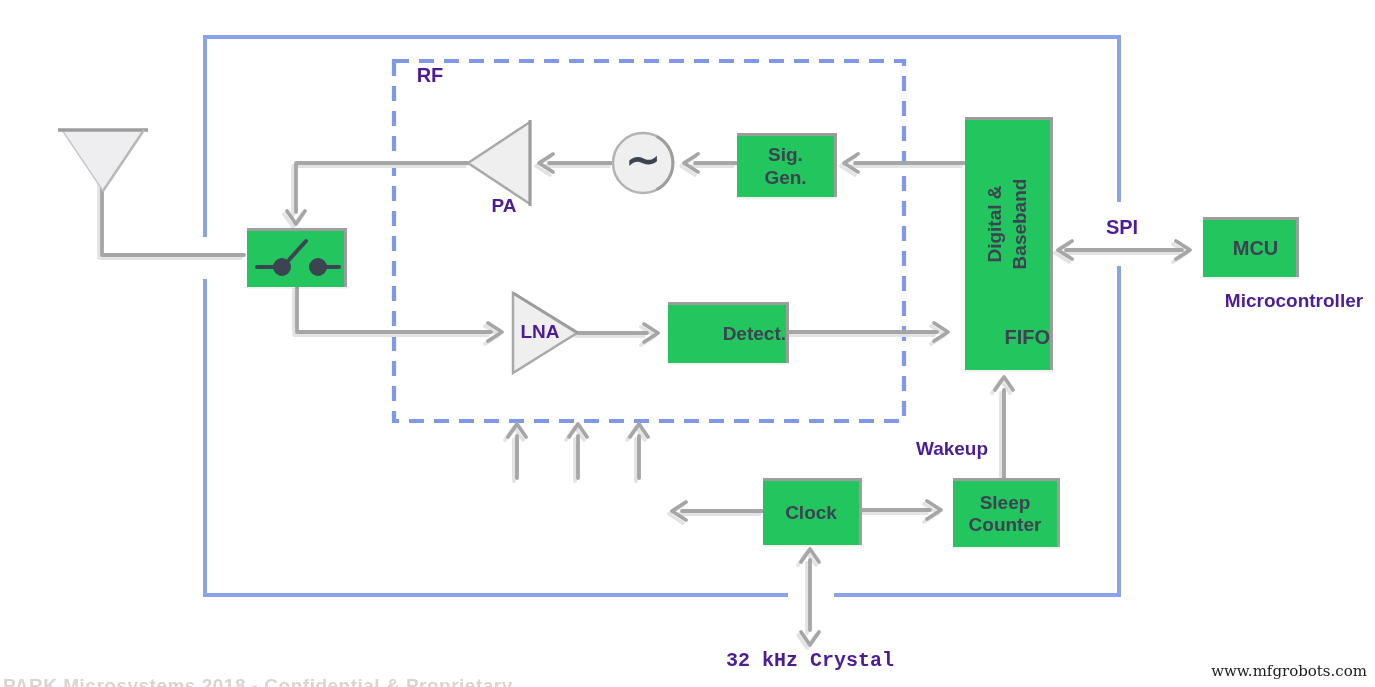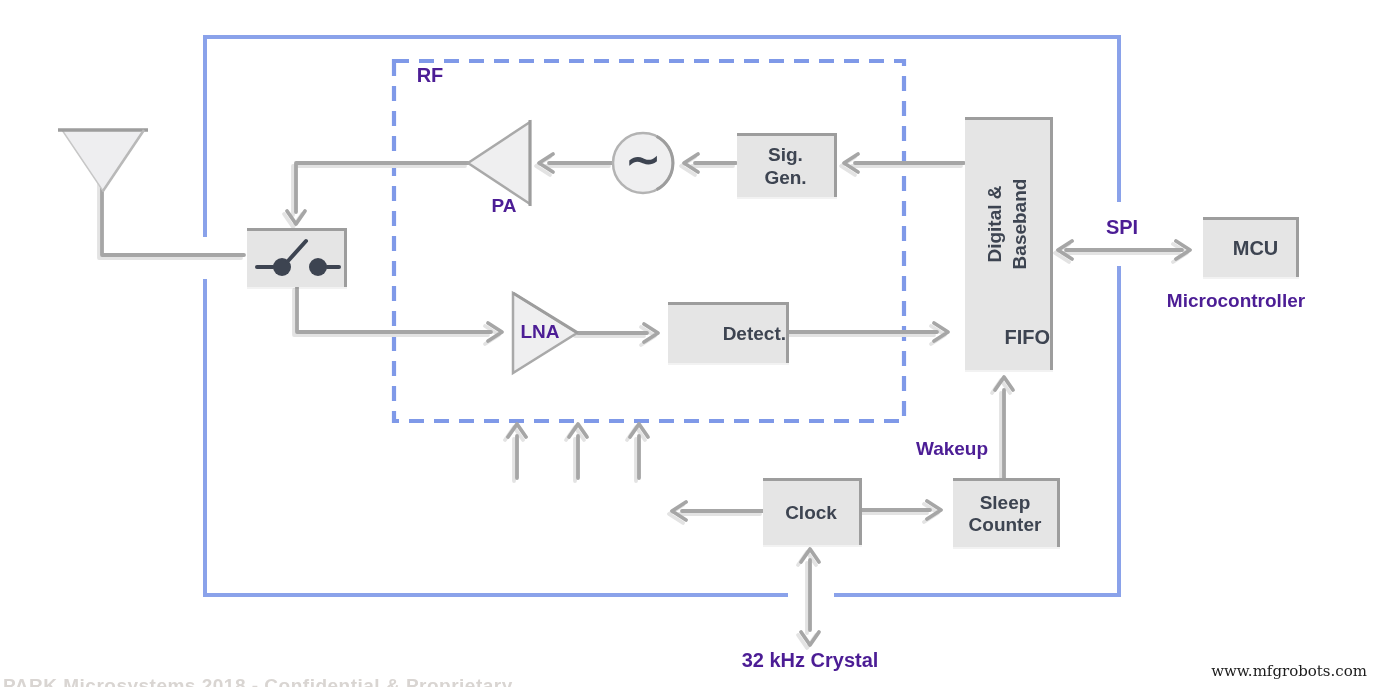--- a/index.html
+++ b/index.html
@@ -2,21 +2,21 @@
 <html><head>
 <meta charset="utf-8">
 <style>
   html,body{margin:0;padding:0;background:#ffffff;}
   .stage{
     position:relative;width:1375px;height:687px;background:#ffffff;
     font-family:"Liberation Sans",sans-serif;overflow:hidden;color:#3d4451;
   }
   svg{position:absolute;left:0;top:0;}
   .box{
-    position:absolute;background:#e5e5e5;
+    position:absolute;background:#22c55e;
     border-top:3px solid #9d9d9d;border-right:3px solid #9d9d9d;
     box-shadow:0 2px 0 rgba(0,0,0,0.05);
     display:flex;align-items:center;justify-content:center;
   }
   .box span{
     white-space:pre-line;text-align:center;font-weight:bold;
     font-size:19px;line-height:1.18;color:#3d4451;
   }
   .lbl{
     position:absolute;font-weight:bold;color:#4c1d95;white-space:pre-line;
@@ -168,21 +168,21 @@
   <div class="lbl" style="left:408px;top:64px;width:44px;font-size:20px;">RF</div>
 
   <div class="lbl" style="left:482px;top:151px;width:44px;margin-top:44px;">PA</div>
 
   <div class="lbl" style="left:514px;top:321px;width:52px;">LNA</div>
 
   <div class="lbl" style="left:1094px;top:216px;width:56px;font-size:20px;">SPI</div>
 
   <div class="lbl" style="left:904px;top:438px;width:96px;">Wakeup</div>
 
-  <div class="lbl" style="left:1156px;top:290px;width:160px;">Microcontroller</div>
+  <div class="lbl" style="left:1214px;top:290px;width:160px;">Microcontroller</div>
 
-  <div class="lbl" style="left:725px;top:649px;width:170px;font-size:20px;">32 kHz Crystal</div>
+  <div class="lbl" style="left:725px;top:649px;width:170px;font-size:20px;font-family:Liberation Mono, monospace;">32 kHz Crystal</div>
 
   <div class="footer-faint">PARK Microsystems 2018 - Confidential &amp; Proprietary</div>
 
   <div class="watermark">www.mfgrobots.com</div>
 
 </div>
 
 </body></html>

